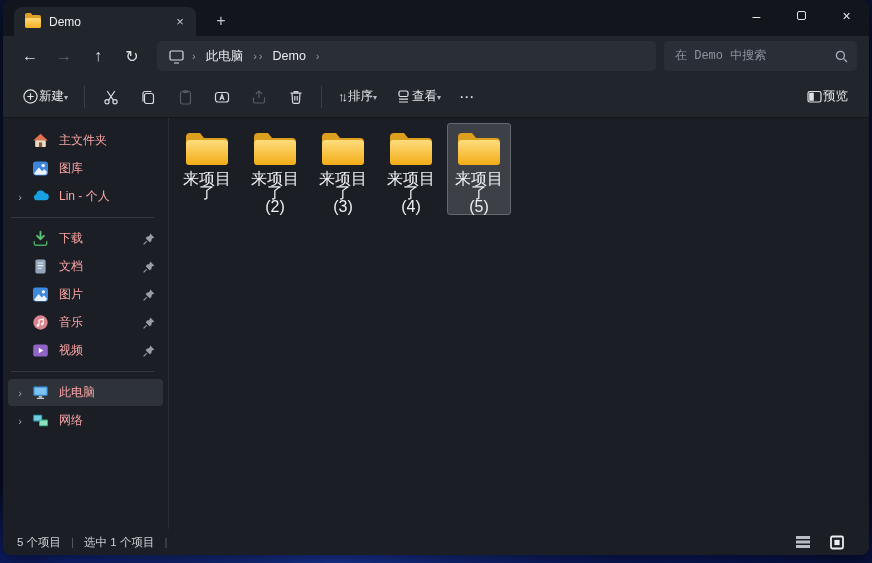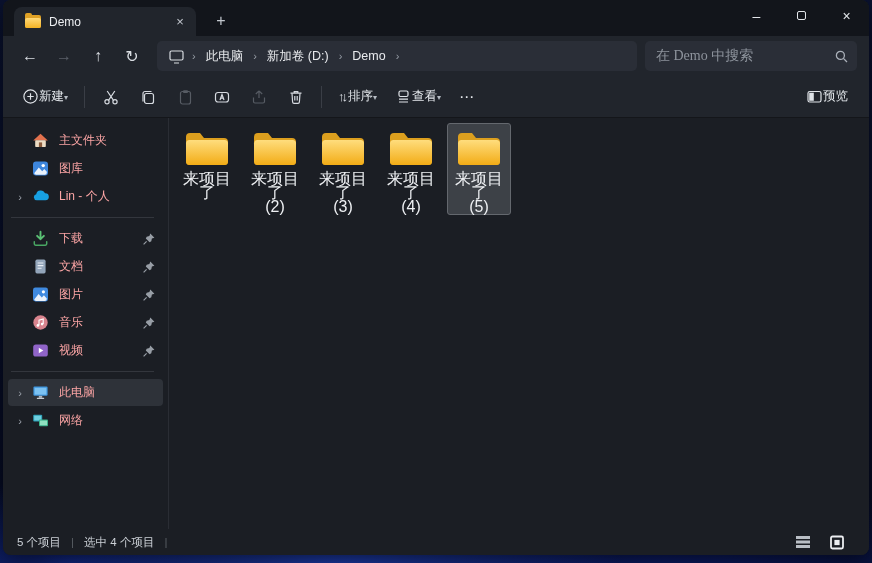--- a/index.html
+++ b/index.html
@@ -41,22 +41,22 @@
   .navbtn { width:34px; height:30px; display:flex; align-items:center; justify-content:center;
     color:#d9dde2; font-size:16px; border-radius:4px; flex:0 0 34px; }
   .navbtn.disabled { color:#5b6069; }
   .addressbar { flex:1; height:30px; background:#2a2e37; border-radius:5px; margin:0 8px 0 8px;
     display:flex; align-items:center; padding:0 4px; min-width:0; }
   .addr-device { width:30px; height:26px; display:flex; align-items:center; justify-content:center; border-radius:4px; }
   .crumb { padding:0 9px; font-size:12.5px; color:#e9ebee; height:26px; line-height:26px; border-radius:4px; white-space:nowrap; }
   .crumb-chev { color:#989ea7; font-size:11px; padding:0 1px; }
   .searchbar { flex:0 0 193px; height:30px; background:#2a2e37; border-radius:5px;
     display:flex; align-items:center; padding:0 8px 0 11px; }
-  .searchbar input { background:transparent; border:none; outline:none; flex:1; font-size:14px; color:#b7bcc4;
-    font-family:Liberation Serif, serif; min-width:0; }
+  .searchbar input { background:transparent; border:none; outline:none; flex:1; font-size:12px; color:#b7bcc4;
+    font-family:Liberation Mono, monospace; min-width:0; }
   .searchbar input::placeholder { color:#8d939c; }
   
   .toolbar { flex:0 0 42px; background:#21252c; border-bottom:1px solid #14161a;
     display:flex; align-items:center; padding:0 12px 0 10px; }
   .tbtn { display:flex; align-items:center; height:32px; padding:0 9px; border-radius:4px;
     color:#e3e7eb; font-size:12.5px; white-space:nowrap; }
   .tchev { font-size:8px; color:#b5bbc3; transform:translateY(1px); }
   .tbicon { width:37px; height:32px; display:flex; align-items:center; justify-content:center; border-radius:4px; }
   .tdivider { width:1px; height:22px; background:#3a3e46; margin:0 7px; flex:0 0 1px; }
   .tb-spacer { flex:1; }
@@ -126,21 +126,20 @@
     <div class="addressbar">
       <span class="addr-device">
         <svg width="17" height="17" viewBox="0 0 17 17" fill="none" stroke="#d9dde2" stroke-width="1.2">
           <rect x="2" y="3" width="13" height="9" rx="1.5"></rect>
             <path d="M6 15h5"></path>
         </svg>
       </span>
       <span class="crumb-chev">›</span>
       <span class="crumb">此电脑</span>
       <span class="crumb-chev">›</span>
-      <span class="crumb">新加卷 (D:)</span>
       <span class="crumb-chev">›</span>
       <span class="crumb">Demo</span>
       <span class="crumb-chev">›</span>
     </div>
 
     <div class="searchbar">
       <input type="text" placeholder="在 Demo 中搜索" style="">
       <span>
         <svg width="15" height="15" viewBox="0 0 15 15" fill="none" stroke="#aab0b9" stroke-width="1.3">
           <circle cx="6.4" cy="6.4" r="4"></circle>
@@ -460,21 +459,21 @@
           <span class="l2">(5)</span>
         </div>
       </div>
 
     </div>
   </div>
 
   <div class="statusbar">
     <span>5 个项目</span>
     <span class="sb-div">|</span>
-    <span>选中 4 个项目</span>
+    <span>选中 1 个项目</span>
     <span class="sb-div">|</span>
     <span class="sb-spacer"></span>
     <span class="sb-icon">
       <svg width="16" height="14" viewBox="0 0 16 14">
         <rect x="1" y="1" width="14" height="3" fill="#b9bec5"></rect>
         <rect x="1" y="5.5" width="14" height="3" fill="#b9bec5"></rect>
         <rect x="1" y="10" width="14" height="3" fill="#b9bec5"></rect>
       </svg>
     </span>
     <span class="sb-icon">

